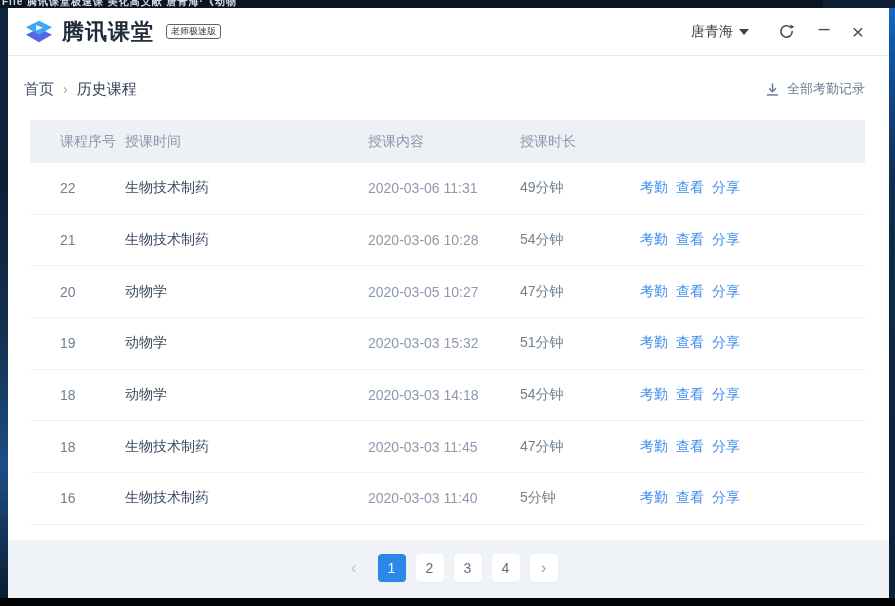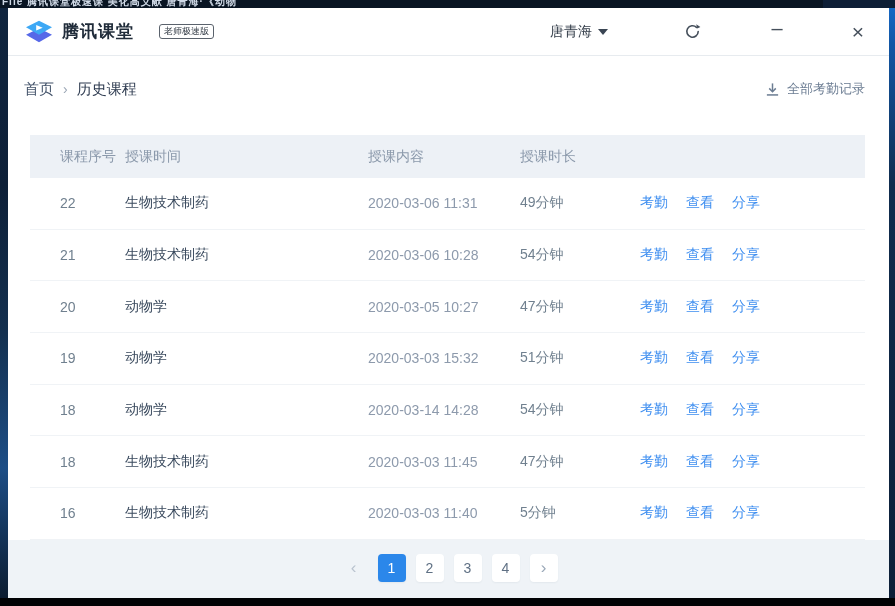--- a/index.html
+++ b/index.html
@@ -19,56 +19,56 @@
     background:linear-gradient(180deg,#1668c4 0%,#1257a6 6%,#0f2c4e 30%,#0c1f38 100%); }
   .os-bottom-strip { position:absolute; left:0; top:598px; width:895px; height:8px; background:#010204; }
 
   
   .app { position:absolute; left:8px; top:8px; width:881px; height:590px; background:#ffffff; }
 
   .titlebar { position:relative; height:48px; border-bottom:1px solid #e7ebef;
     display:flex; align-items:center; padding:0 16px; }
   .logo { display:flex; align-items:center; }
   .logo svg { width:30px; height:26px; }
-  .app-name { font-size:17px; font-weight:bold; color:#202c3a; margin-left:8px; letter-spacing:1px; }
-  .edition-badge { margin-left:25px; font-size:9px; color:#3a424c; border:1px solid #5a626c;
+  .app-name { font-size:22px; font-weight:bold; color:#202c3a; margin-left:8px; letter-spacing:1px; }
+  .edition-badge { margin-left:12px; font-size:9px; color:#3a424c; border:1px solid #5a626c;
     border-radius:3px; padding:2px 4px; line-height:1; }
-  .titlebar-right { margin-left:auto; display:flex; align-items:center;gap:47px; }
+  .titlebar-right { margin-left:auto; display:flex; align-items:center; }
   .user-menu { display:flex; align-items:center; cursor:pointer; }
   .username { font-size:14px; color:#333d49; }
   .caret { width:0; height:0; border-left:5px solid transparent; border-right:5px solid transparent;
     border-top:6px solid #3a4553; margin-left:6px; }
   .tb-btn { width:30px; height:30px; display:flex; align-items:center; justify-content:center;
     color:#454f5b; cursor:pointer; }
   .refresh-btn { margin-left:22px; }
   .min-btn { margin-left:8px; font-size:20px; line-height:10px; padding-bottom:8px; }
   .close-btn { margin-left:4px; font-size:21px; }
 
   .breadcrumb-row { position:absolute; left:16px; top:70px; right:24px; height:22px;
     display:flex; align-items:center; }
   .crumb-home { font-size:15px; color:#43536a; cursor:pointer; }
   .crumb-sep { font-size:14px; color:#9aa6b5; margin:0 9px; }
   .crumb-current { font-size:15px; color:#2e3b50; }
   .attendance-link { margin-left:auto; display:flex; align-items:center; cursor:pointer; }
   .attendance-link svg { width:15px; height:15px; margin-right:7px; }
   .attendance-label { font-size:13px; color:#6b7c92; }
 
-  .table { position:absolute; left:22px; top:127px; width:835px; }
+  .table { position:absolute; left:22px; top:112px; width:835px; }
   .thead { height:43px; background:#edf1f6; display:grid;
     grid-template-columns:65px 243px 152px 120px 1fr; align-items:center; padding-left:30px;
     font-size:14px; color:#8b99ab; }
   .tbody { }
   .trow { height:51.7px; display:grid; grid-template-columns:65px 243px 152px 120px 1fr;
     align-items:center; padding-left:30px; border-bottom:1px solid #f0f3f6; font-size:14px;
     background:#ffffff; }
   .cell.c0 { color:#70808f; }
   .cell.c1 { color:#3a4a5e; }
   .cell.c2 { color:#8d9aac; }
   .cell.c3 { color:#70808f; }
-  .ops { display:flex; gap:18px;text-align:center; }
+  .ops { display:flex; gap:8px;text-align:center; }
   .oplink { color:#3e8ef0; cursor:pointer; text-decoration:none; }
 
   .footer-area { position:absolute; left:0; top:532px; width:881px; height:58px; background:#eff3f7; }
   .pagination { position:absolute; left:0; top:546px; width:881px; display:flex;
     justify-content:center; align-items:center; gap:10px; }
   .pagebtn { width:28px; height:28px; border-radius:4px; background:#ffffff;
     display:flex; align-items:center; justify-content:center; font-size:14px; color:#5f7084;
     box-shadow:0 1px 2px rgba(40,60,90,0.06); cursor:pointer; }
   .pagebtn.active { background:#2b87ea; color:#ffffff; }
   .nav-arrow { font-size:17px; color:#9aa8b8; }
@@ -178,21 +178,21 @@
             <div class="cell c3">51分钟</div>
             <div class="cell c4 ops">
               <a class="oplink">考勤</a>
               <a class="oplink">查看</a>
               <a class="oplink">分享</a>
             </div>
           </div>
           <div class="trow">
             <div class="cell c0">18</div>
             <div class="cell c1">动物学</div>
-            <div class="cell c2">2020-03-14 14:28</div>
+            <div class="cell c2">2020-03-03 14:18</div>
             <div class="cell c3">54分钟</div>
             <div class="cell c4 ops">
               <a class="oplink">考勤</a>
               <a class="oplink">查看</a>
               <a class="oplink">分享</a>
             </div>
           </div>
           <div class="trow">
             <div class="cell c0">18</div>
             <div class="cell c1">生物技术制药</div>

